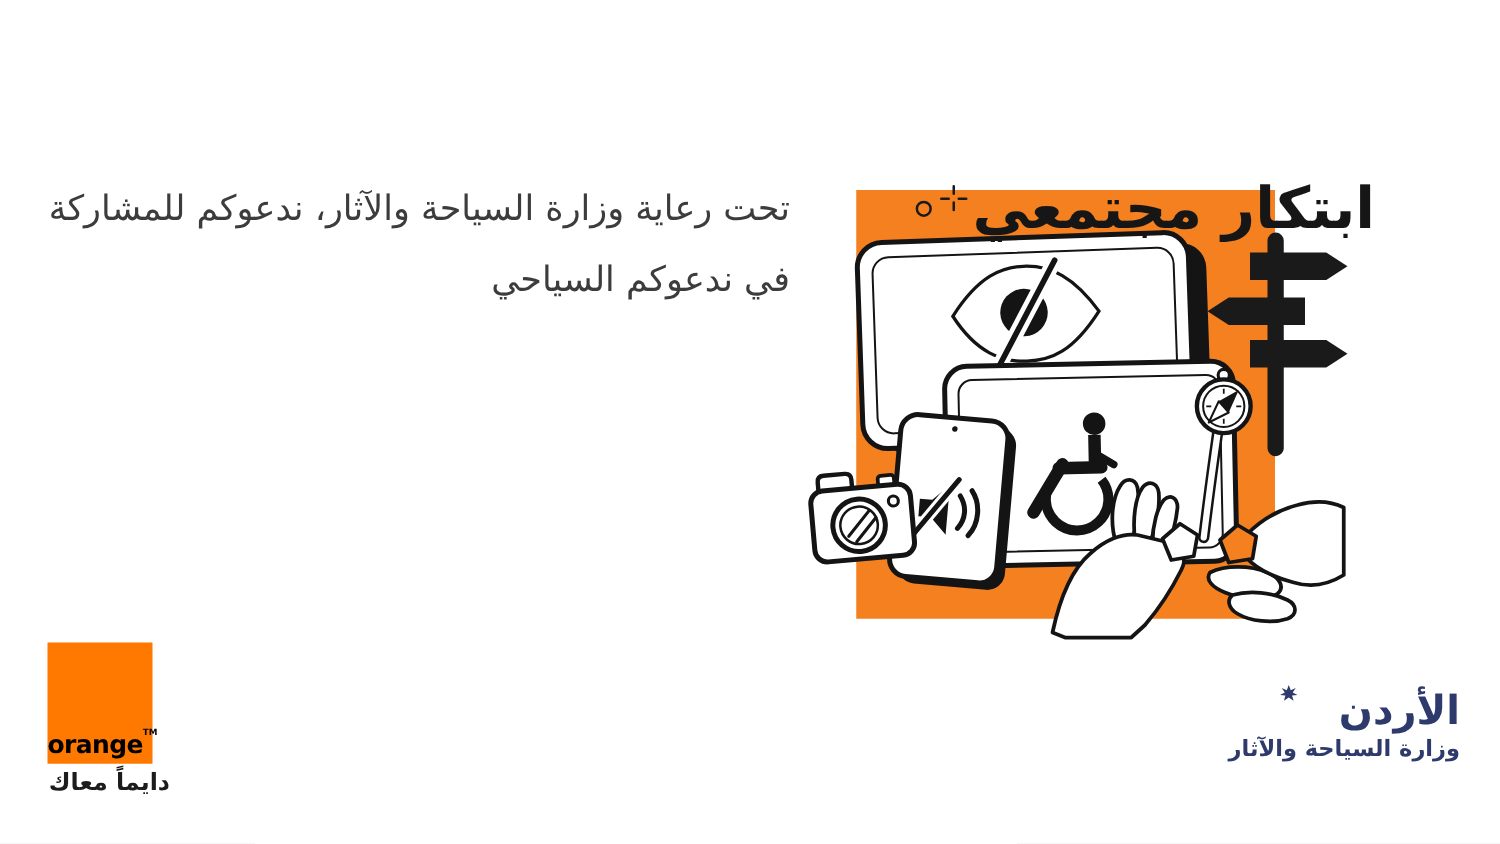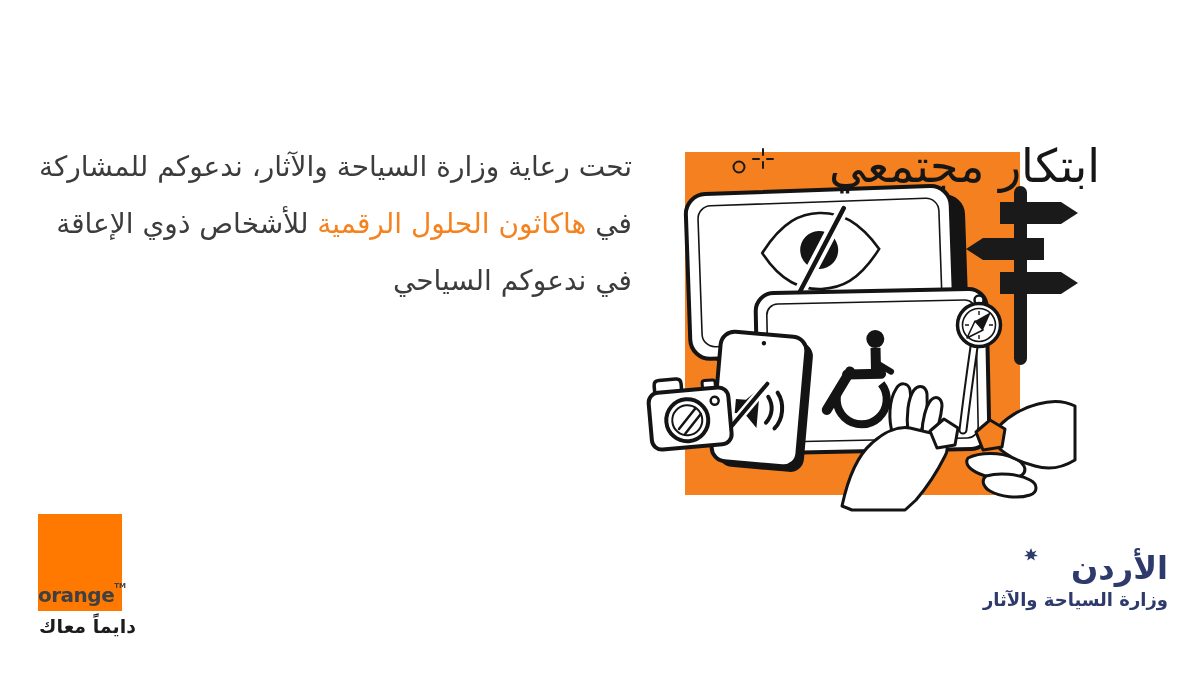--- a/index.html
+++ b/index.html
@@ -14,41 +14,41 @@
   .orange-panel{
     position:absolute;left:685px;top:152px;width:335px;height:343px;
     background:#F5801F;z-index:1;
   }
   .illustration-svg{
     position:absolute;left:0;top:0;width:1200px;height:675px;
     z-index:2;pointer-events:none;
   }
   .headline-top{
     position:absolute;right:100px;top:108px;z-index:3;
-    font-size:46px;font-weight:400;color:#161616;
+    font-size:46px;font-weight:700;color:#161616;
     line-height:1.2;direction:rtl;white-space:nowrap;
   }
   .headline-bottom{
     position:absolute;right:332px;top:474px;z-index:3;
     font-size:46px;font-weight:700;color:#161616;
     line-height:1.15;direction:rtl;white-space:nowrap;
   }
   .invitation{
     position:absolute;right:568px;top:138px;z-index:3;
     direction:rtl;text-align:right;color:#3C3C3C;
     font-size:28px;line-height:57px;white-space:nowrap;margin-left:16px;
   }
   .invitation .hl{color:#F5821F;}
   .orange-logo{
     position:absolute;left:38px;top:514px;width:84px;height:97px;
     background:#FF7900;z-index:3;
   }
   .orange-logo .wordmark{
     position:absolute;left:0;right:0;bottom:4px;text-align:center;
-    color:#404040;font-size:20px;font-weight:700;letter-spacing:-0.5px;
+    color:#000000;font-size:20px;font-weight:700;letter-spacing:-0.5px;
   }
   .orange-logo .tm{
     font-size:7px;font-weight:700;vertical-align:14px;letter-spacing:0;
   }
   .orange-tagline{
     position:absolute;left:24px;top:615px;width:112px;z-index:3;
     text-align:right;direction:rtl;
     font-size:19px;font-weight:700;color:#1c1c1c;white-space:nowrap;
   }
   .jordan-logo{
@@ -166,21 +166,20 @@
 
       <path d="M1075,406 L1075,460 C1062,468 1048,470 1035,466 C1020,462 1005,455 997,446 C992,440 992,432 998,427 C1008,417 1022,408 1038,404 C1052,400 1065,401 1075,406 Z" fill="#ffffff"></path>
       <polygon points="990,420 1005,429 1002,447 983,450 976,432" fill="#F5801F"></polygon>
     </g>
   </svg>
 
   <h1 class="headline-top">ابتكار مجتمعي</h1>
 
   <div class="invitation">
     <div>تحت رعاية وزارة السياحة والآثار، ندعوكم للمشاركة</div>
-    <div><span>في </span><span class="hl">هاكاثون الحلول الرقمية</span><span> للأشخاص ذوي الإعاقة</span></div>
     <div>في ندعوكم السياحي</div>
   </div>
 
 
   <div class="orange-logo">
     <div class="wordmark"><span>orange</span><span class="tm">TM</span></div>
   </div>
   <div class="orange-tagline">دايماً معاك</div>
 
   <div class="jordan-logo">

